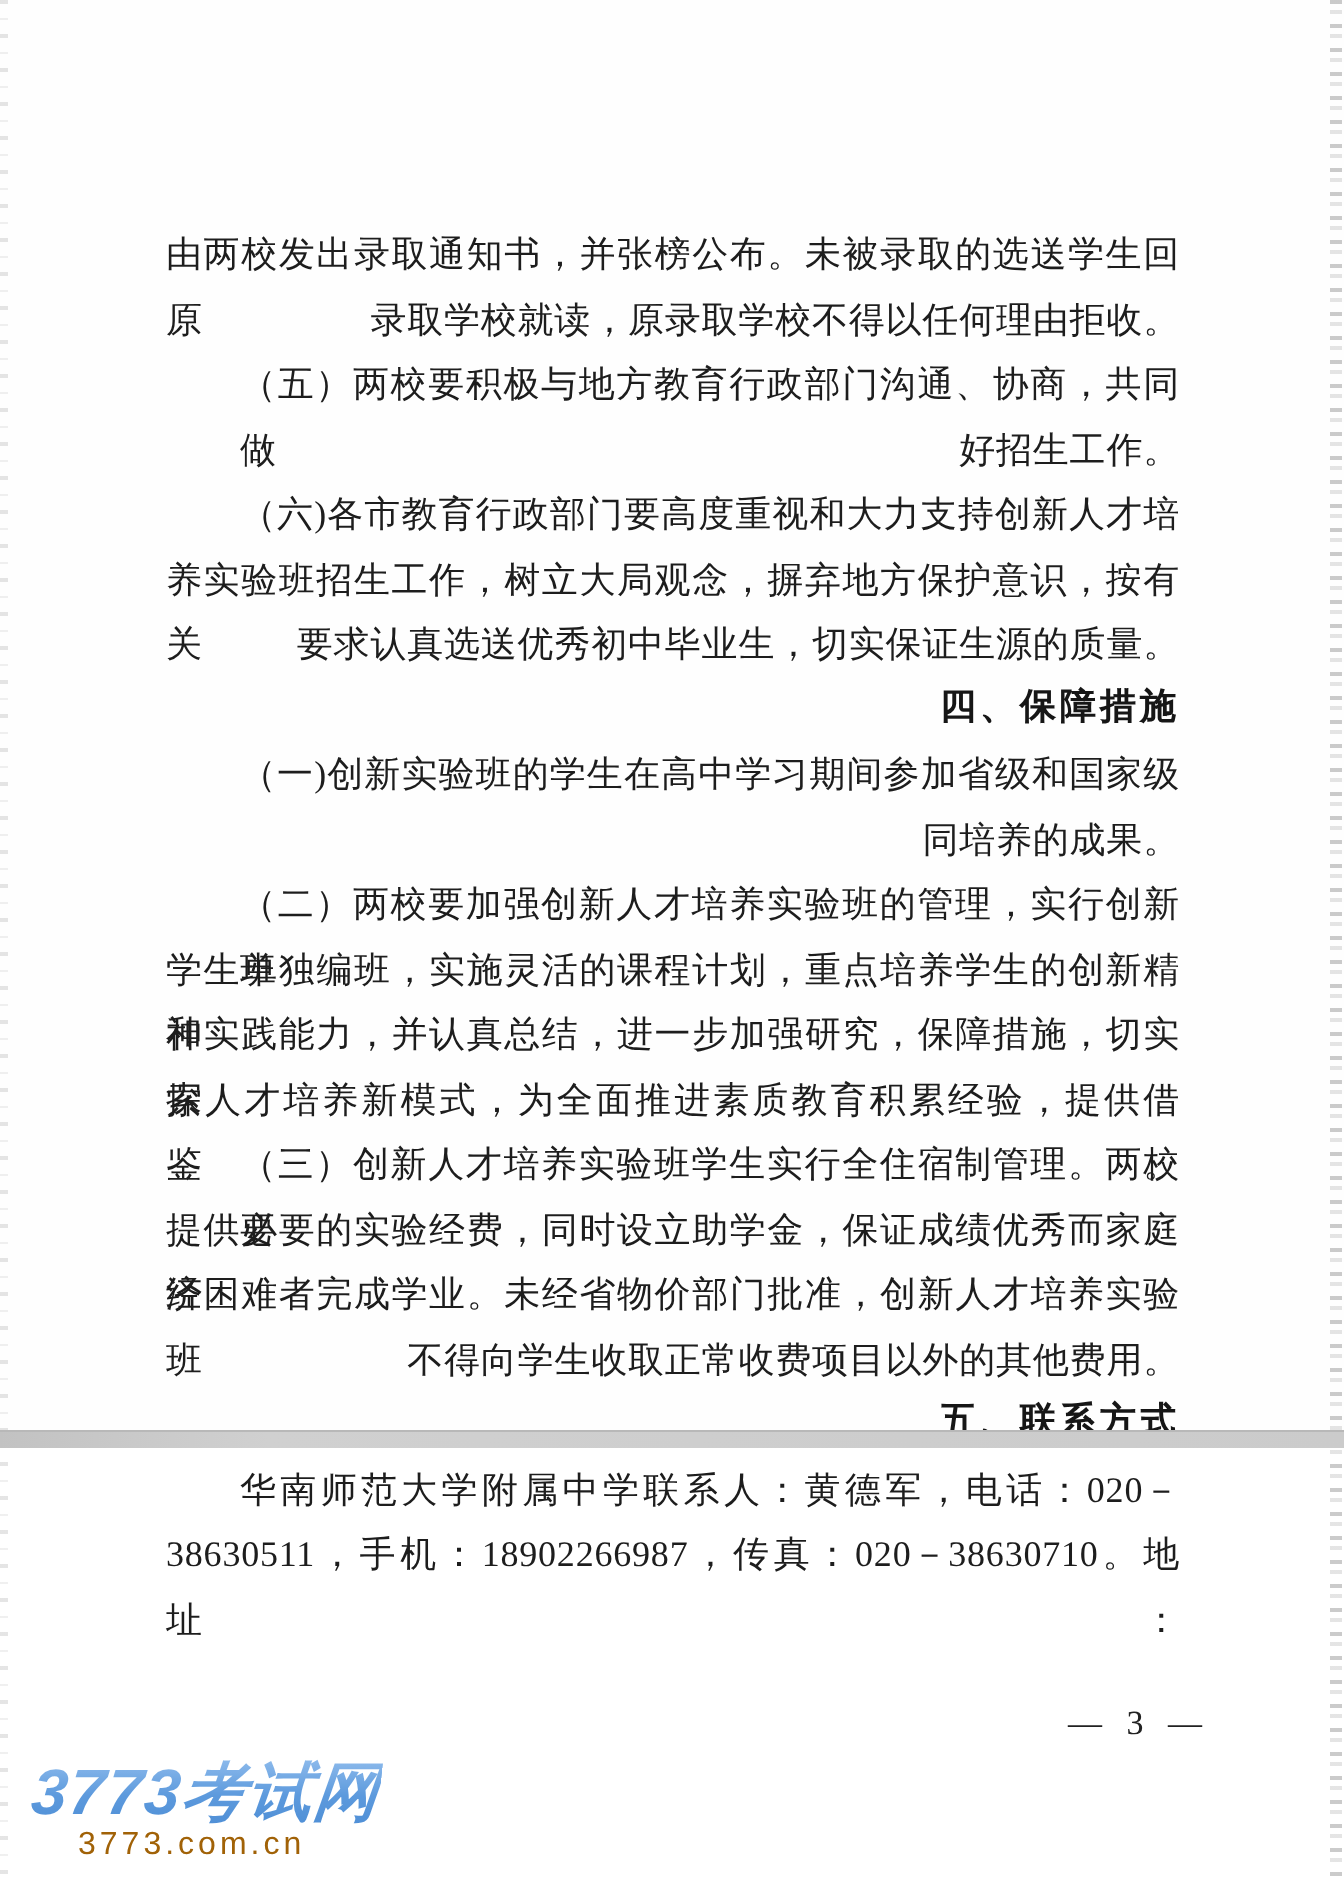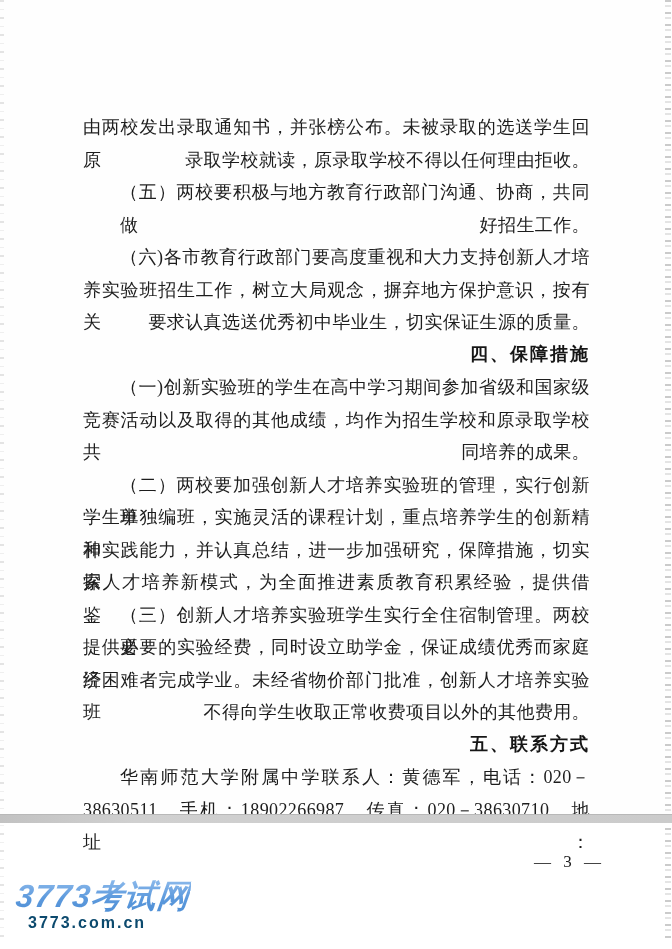--- a/index.html
+++ b/index.html
@@ -4,21 +4,21 @@
 <style>
   html,body{margin:0;padding:0;}
   body{
     width:672px;height:949px;
     background:#ffffff;
     font-family:"Liberation Serif", serif;
     overflow:hidden;
     position:relative;
   }
   .page{
-    position:absolute;left:0;top:0;width:672px;height:823px;
+    position:absolute;left:0;top:0;width:672px;height:724px;
     background:#fefefe;
   }
   
   .edge-right{
     position:absolute;right:1px;top:0;width:6px;height:940px;
     background:repeating-linear-gradient(180deg,
       rgba(90,90,90,.45) 0 2px, rgba(0,0,0,0) 2px 5px,
       rgba(130,130,130,.30) 5px 7px, rgba(0,0,0,0) 7px 12px);
     opacity:.7;
   }
@@ -73,44 +73,43 @@
   }
   @supports (-webkit-background-clip: text){
     .wm-name{
       background:linear-gradient(180deg,#8ebbec 0%,#5d9add 55%,#4f8fd6 100%);
       -webkit-background-clip:text;
       -webkit-text-fill-color:transparent;
     }
   }
   .wm-url{
     font-family:"Liberation Sans", sans-serif;
-    font-weight:700;font-size:16px;line-height:17px;
-    letter-spacing:2px;color:#0c4a6e;
-    margin-left:12px;margin-top:1px;
+    font-weight:400;font-size:16px;line-height:17px;
+    letter-spacing:2px;color:#a16207;
+    margin-left:23px;margin-top:1px;
   }
 </style>
 </head>
 <body>
 
 <div class="page">
 
   <div class="edge-left"></div>
   <div class="edge-right"></div>
 
   <div class="content">
     <div class="ln fill">由两校发出录取通知书，并张榜公布。未被录取的选送学生回原</div>
     <div class="ln">录取学校就读，原录取学校不得以任何理由拒收。</div>
     <div class="ln indent fill">（五）两校要积极与地方教育行政部门沟通、协商，共同做</div>
     <div class="ln">好招生工作。</div>
     <div class="ln indent fill">（六)各市教育行政部门要高度重视和大力支持创新人才培</div>
     <div class="ln fill">养实验班招生工作，树立大局观念，摒弃地方保护意识，按有关</div>
     <div class="ln">要求认真选送优秀初中毕业生，切实保证生源的质量。</div>
     <div class="ln indent heading">四、保障措施</div>
     <div class="ln indent fill">（一)创新实验班的学生在高中学习期间参加省级和国家级</div>
-    <div class="ln fill">竞赛活动以及取得的其他成绩，均作为招生学校和原录取学校共</div>
     <div class="ln">同培养的成果。</div>
     <div class="ln indent fill">（二）两校要加强创新人才培养实验班的管理，实行创新班</div>
     <div class="ln fill">学生单独编班，实施灵活的课程计划，重点培养学生的创新精神</div>
     <div class="ln fill">和实践能力，并认真总结，进一步加强研究，保障措施，切实探</div>
     <div class="ln fill">索人才培养新模式，为全面推进素质教育积累经验，提供借鉴。</div>
     <div class="ln indent fill">（三）创新人才培养实验班学生实行全住宿制管理。两校要</div>
     <div class="ln fill">提供必要的实验经费，同时设立助学金，保证成绩优秀而家庭经</div>
     <div class="ln fill">济困难者完成学业。未经省物价部门批准，创新人才培养实验班</div>
     <div class="ln">不得向学生收取正常收费项目以外的其他费用。</div>
     <div class="ln indent heading">五、联系方式</div>

